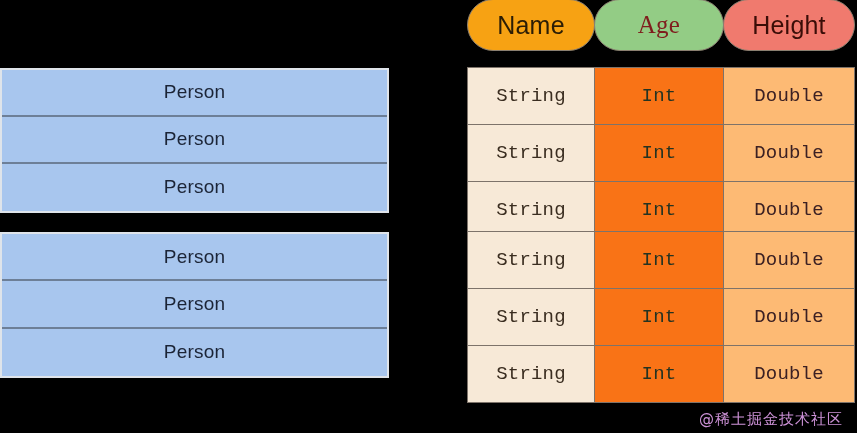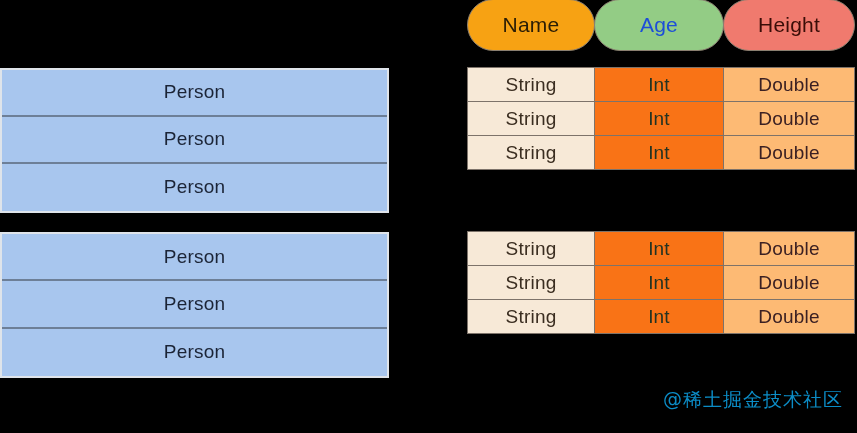--- a/index.html
+++ b/index.html
@@ -64,61 +64,62 @@
   .tt-body1  { top: 68px;  height: 146px; }
   .tt-body2  { top: 232px; height: 146px; }
 
   .tt-row {
     display: flex;
     width: 100%;
     box-sizing: border-box;
   }
   .tt-header .tt-row { height: 51px; }
   .tt-body1 .tt-row, .tt-body2 .tt-row {
-    height: 34px;
+    height: 57px;
+    font-family: Liberation Mono, monospace;
   }
 
   .tt-cell {
     box-sizing: border-box;
     display: flex;
     align-items: center;
     justify-content: center;
     font-size: 19px;
     letter-spacing: 0.2px;
     color: #2c2118;
     border: 1px solid #7d736a;
     margin-top: -1px;
     margin-left: -1px;
   }
   .tt-cell.col-name   { width: 128px; }
   .tt-cell.col-age    { width: 130px; }
   .tt-cell.col-height { width: 132px; text-align: right; }
 
   
   .tt-header .tt-cell {
-    font-size: 21px;
+    font-size: 25px;
     border-color: #8a7f70;
     border-radius: 26px;
   }
   .hdr-name   { background: #f7a213; color: #2b1d05; }
-  .hdr-age    { background: #93cc85; color: #1d4ed8; }
+  .hdr-age    { background: #93cc85; color: #7f1d1d; font-family: Liberation Serif, serif; }
   .hdr-height { background: #f07a6e; color: #3a0d07; }
 
   
   .cell-string { background: #f7e9d7; color: #3a2d20; }
   .cell-int    { background: #f97316; color: #243322; }
   .cell-double { background: #fdba74; color: #3b2023; }
 
   
   .watermark {
     position: absolute;
     right: 14px;
-    bottom: 20px;
-    color: #0ea5e9;
-    font-size: 19px;
+    bottom: 4px;
+    color: #f0abfc;
+    font-size: 15px;
     letter-spacing: 1px;
     font-family: "DejaVu Sans", sans-serif;
     white-space: nowrap;
     opacity: 0.85;
   }
 </style>
 </head>
 <body>
 
 <div class="stage">

